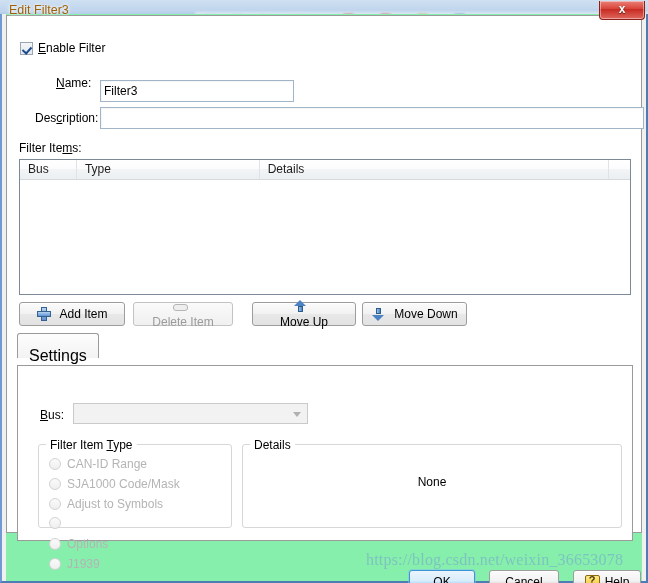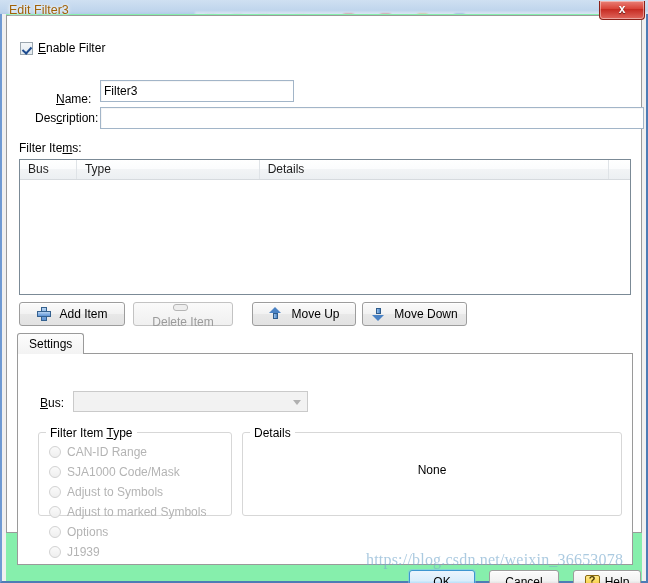--- a/index.html
+++ b/index.html
@@ -90,21 +90,21 @@
   
   .tinput {
     position: absolute; background: #fff;
     border: 1px solid #a2b5c8;
     box-shadow: inset 1px 1px 0 rgba(0,0,0,.035);
     font-family: "Liberation Sans", sans-serif; font-size: 12px;
     color: #000; padding: 0 3px; outline: none;
   }
   #name-input { left: 93px; top: 64px; width: 194px; height: 22px; }
   #desc-input { left: 93px; top: 91px; width: 544px; height: 22px; }
-  #name-label { left: 49px; top: 76px; }
+  #name-label { left: 49px; top: 60px; }
   #desc-label { left: 28px; top: 95px; }
   #filter-items-label { left: 12px; top: 125px; }
 
   
   #listview {
     position: absolute; left: 12px; top: 143px; width: 612px; height: 136px;
     border: 1px solid #7b8a96; background: #fff;
   }
   #lv-head {
     position: absolute; left: 0; top: 0; right: 0; height: 20px;
@@ -127,21 +127,21 @@
     display: flex; align-items: center; justify-content: center;
     font-size: 12px; color: #000; cursor: pointer; user-select: none;
     box-shadow: inset 0 1px 0 rgba(255,255,255,.85);
   }
   .btn.disabled { color: #9b9b9b; border-color: #c3c3c3;
     background: linear-gradient(to bottom, #fafafa, #f0f0f0); box-shadow: none; cursor: default; }
   .btn .bico { width: 16px; height: 16px; margin-right: 7px; flex: none; position: relative; }
 
   #btn-add  { left: 12px;  top: 286px; width: 106px; }
   #btn-del  { left: 126px; top: 286px; width: 100px; flex-direction: column; }
-  #btn-up   { left: 245px; top: 286px; width: 104px; }
+  #btn-up   { left: 245px; top: 286px; width: 104px; flex-direction: column; }
   #btn-down { left: 355px; top: 286px; width: 105px; }
 
   
   .ico-plus::before, .ico-plus::after {
     content: ""; position: absolute;
     background: linear-gradient(to bottom, #b6d3f2, #5e93d4);
     border: 1px solid #35618f;
   }
   .ico-plus::before { left: 5px; top: 1px; width: 4px; height: 12px; }
   .ico-plus::after  { left: 1px; top: 5px; width: 12px; height: 4px; }
@@ -157,28 +157,28 @@
   .ico-arr .head { position: absolute; left: 1px; width: 0; height: 0;
     border-left: 6px solid transparent; border-right: 6px solid transparent; }
   .ico-arr.up   .head { top: 1px;  border-bottom: 6px solid #4a82c4; }
   .ico-arr.up   .stem { top: 7px; }
   .ico-arr.down .head { bottom: 1px; border-top: 6px solid #4a82c4; }
   .ico-arr.down .stem { top: 2px; }
 
   
   #tabs { position: absolute; left: 10px; top: 317px; width: 616px; height: 196px; }
   #tab-settings {
-    position: absolute; left: 0; top: 0; height: 21px; padding: 0 11px;
-    line-height: 20px; font-size: 12px;
+    position: absolute; left: 0; top: 0; height: 21px; padding: 12px 11px;
+    line-height: 20px; font-size: 16px;
     background: linear-gradient(to bottom, #fdfdfd, #f3f3f3);
     border: 1px solid #9a9a9a; border-bottom: none;
     border-radius: 3px 3px 0 0; cursor: pointer; z-index: 2;
   }
   #tab-page {
-    position: absolute; left: 0; top: 20px; width: 616px; height: 212px;
+    position: absolute; left: 0; top: 32px; width: 616px; height: 176px;
     background: #fff; border: 1px solid #9a9a9a;
   }
 
   
   #bus-label { left: 22px; top: 42px; }
   #bus-combo {
     position: absolute; left: 55px; top: 37px; width: 235px; height: 21px;
     background: #f2f2f2; border: 1px solid #cacaca; cursor: default;
   }
   #bus-combo .arrow {
@@ -333,21 +333,20 @@
             <div class="radio-row" style="top:32px;">
               <span class="rad"></span>
               <span>SJA1000 Code/Mask</span>
             </div>
             <div class="radio-row" style="top:52px;">
               <span class="rad"></span>
               <span>Adjust to Symbols</span>
             </div>
             <div class="radio-row" style="top:72px;">
               <span class="rad"></span>
-              <span>Adjust to marked Symbols</span>
             </div>
             <div class="radio-row" style="top:92px;">
               <span class="rad"></span>
               <span>Options</span>
             </div>
             <div class="radio-row" style="top:112px;">
               <span class="rad"></span>
               <span>J1939</span>
             </div>
           </div>

